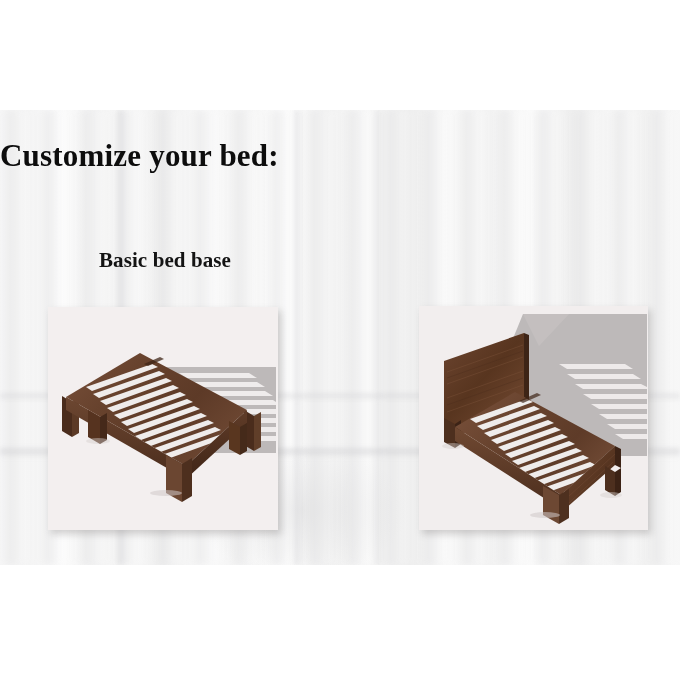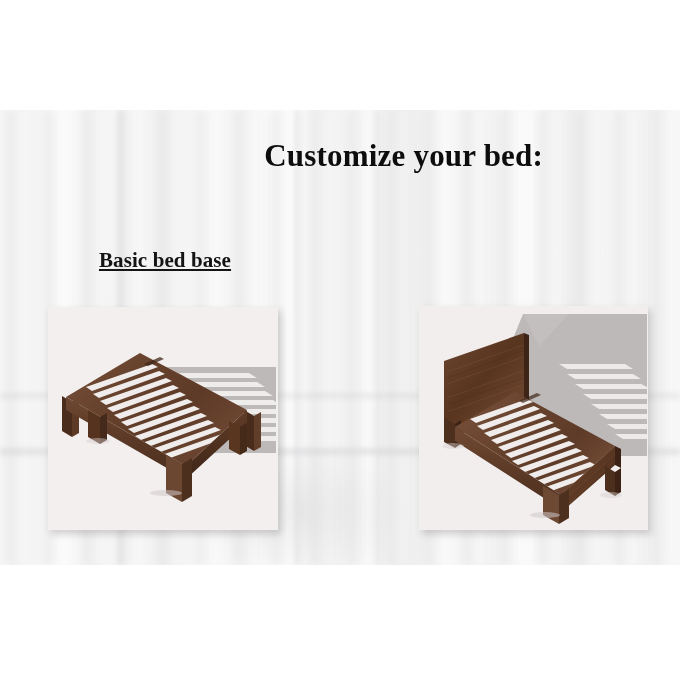--- a/index.html
+++ b/index.html
@@ -51,31 +51,31 @@
       linear-gradient(180deg, rgba(205,205,208,0.0) 0 74%, rgba(198,198,202,0.45) 74.8%, rgba(205,205,208,0.0) 76.5%),
       linear-gradient(90deg, rgba(208,208,211,0.0) 0 17%, rgba(208,208,211,0.42) 17.6%, rgba(208,208,211,0.0) 18.6%),
       linear-gradient(90deg, rgba(208,208,211,0.0) 0 43%, rgba(208,208,211,0.38) 43.6%, rgba(208,208,211,0.0) 44.6%),
       linear-gradient(90deg, rgba(208,208,211,0.0) 0 55%, rgba(208,208,211,0.32) 55.5%, rgba(208,208,211,0.0) 56.4%);
     filter: blur(2.2px);
   }
 
   
   .title {
     position: absolute; left: 0; top: 139px; width: 543px;
-    text-align: right;
+    text-align: left;
     font-size: 31px; font-weight: 700; color: #0d0d0d;
     letter-spacing: 0.2px; line-height: 1.1;
     z-index: 6;
   }
   .caption {
     position: absolute; top: 248px;
     text-align: center;
     font-size: 21px; font-weight: 700; color: #141414;
     letter-spacing: 0.1px; line-height: 1.15;
-    z-index: 6; white-space: nowrap; text-decoration: underline;
+    z-index: 6; white-space: nowrap;
   }
   .caption.left  { left: 36px;  width: 258px; }
   .caption.right { left: 352px; width: 328px; }
 
   
   .card {
     position: absolute;
     background: #f3efef;
     box-shadow: 3px 4px 7px rgba(120,118,118,0.33);
     overflow: hidden;

